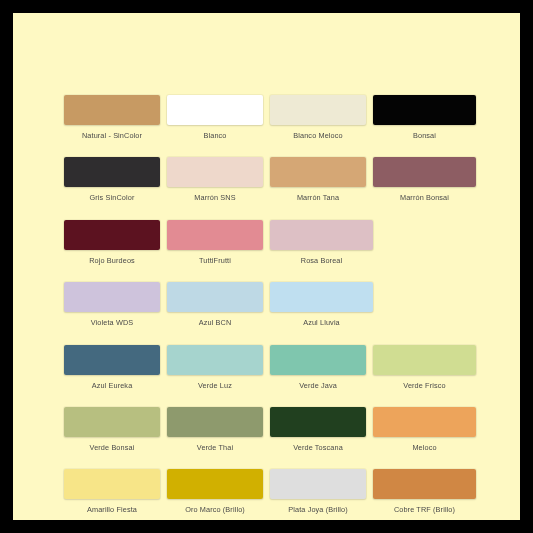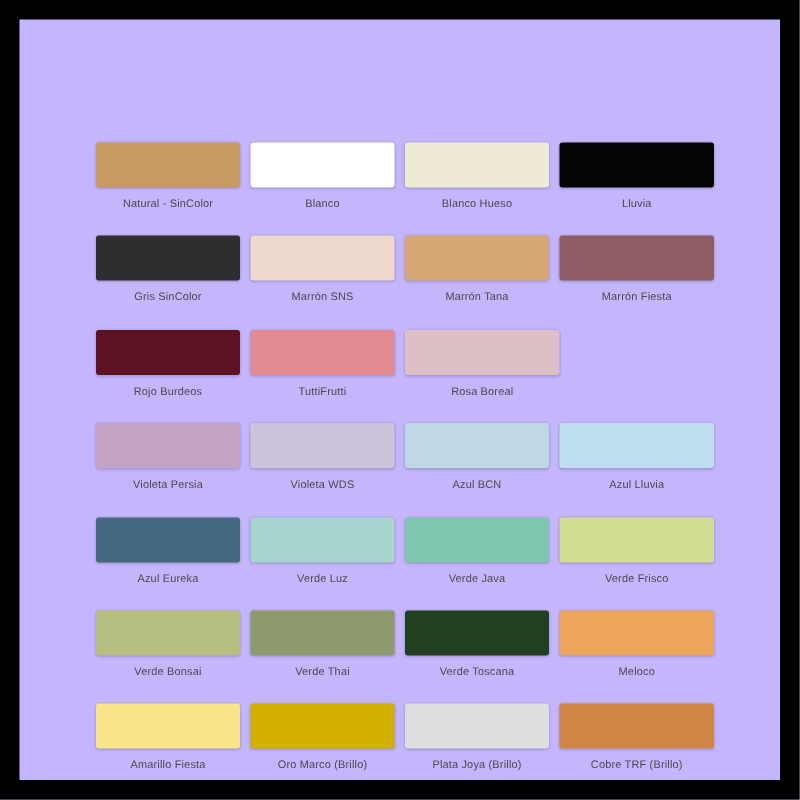--- a/index.html
+++ b/index.html
@@ -65,77 +65,73 @@
     color: #4a4a4a;
     letter-spacing: 0.12px;
     white-space: nowrap;
     overflow: hidden;
   }
 </style>
 </head>
 <body>
 
 <div class="frame" style="background: rgb(0, 0, 0);">
-  <div class="page" style="background: #c4b5fd;">
+  <div class="page" style="background: #fef9c3;">
     <div class="palette">
         <div class="swatch-row">
           <div class="swatch-cell">
             <div class="swatch-chip" style="background-color: rgb(199, 154, 99);"></div>
             <div class="swatch-label">Natural - SinColor</div>
           </div>
           <div class="swatch-cell">
             <div class="swatch-chip" style="background-color: rgb(255, 255, 255);"></div>
             <div class="swatch-label">Blanco</div>
           </div>
           <div class="swatch-cell">
             <div class="swatch-chip" style="background-color: rgb(238, 234, 212);"></div>
-            <div class="swatch-label">Blanco Hueso</div>
+            <div class="swatch-label">Blanco Meloco</div>
           </div>
           <div class="swatch-cell">
             <div class="swatch-chip" style="background-color: rgb(4, 4, 4);"></div>
-            <div class="swatch-label">Lluvia</div>
+            <div class="swatch-label">Bonsai</div>
           </div>
         </div>
         <div class="swatch-row">
           <div class="swatch-cell">
             <div class="swatch-chip" style="background-color: rgb(47, 45, 47);"></div>
             <div class="swatch-label">Gris SinColor</div>
           </div>
           <div class="swatch-cell">
             <div class="swatch-chip" style="background-color: rgb(238, 216, 203);"></div>
             <div class="swatch-label">Marrón SNS</div>
           </div>
           <div class="swatch-cell">
             <div class="swatch-chip" style="background-color: rgb(213, 167, 117);"></div>
             <div class="swatch-label">Marrón Tana</div>
           </div>
           <div class="swatch-cell">
             <div class="swatch-chip" style="background-color: rgb(141, 93, 99);"></div>
-            <div class="swatch-label">Marrón Fiesta</div>
+            <div class="swatch-label">Marrón Bonsai</div>
           </div>
         </div>
         <div class="swatch-row">
           <div class="swatch-cell">
             <div class="swatch-chip" style="background-color: rgb(92, 18, 32);"></div>
             <div class="swatch-label">Rojo Burdeos</div>
           </div>
           <div class="swatch-cell">
             <div class="swatch-chip" style="background-color: rgb(226, 139, 147);"></div>
             <div class="swatch-label">TuttiFrutti</div>
           </div>
           <div class="swatch-cell">
             <div class="swatch-chip" style="background-color: rgb(221, 192, 197);"></div>
             <div class="swatch-label">Rosa Boreal</div>
           </div>
         </div>
         <div class="swatch-row">
-          <div class="swatch-cell">
-            <div class="swatch-chip" style="background-color: rgb(195, 162, 198);"></div>
-            <div class="swatch-label">Violeta Persia</div>
-          </div>
           <div class="swatch-cell">
             <div class="swatch-chip" style="background-color: rgb(206, 195, 220);"></div>
             <div class="swatch-label">Violeta WDS</div>
           </div>
           <div class="swatch-cell">
             <div class="swatch-chip" style="background-color: rgb(190, 217, 229);"></div>
             <div class="swatch-label">Azul BCN</div>
           </div>
           <div class="swatch-cell">
             <div class="swatch-chip" style="background-color: rgb(191, 223, 240);"></div>

